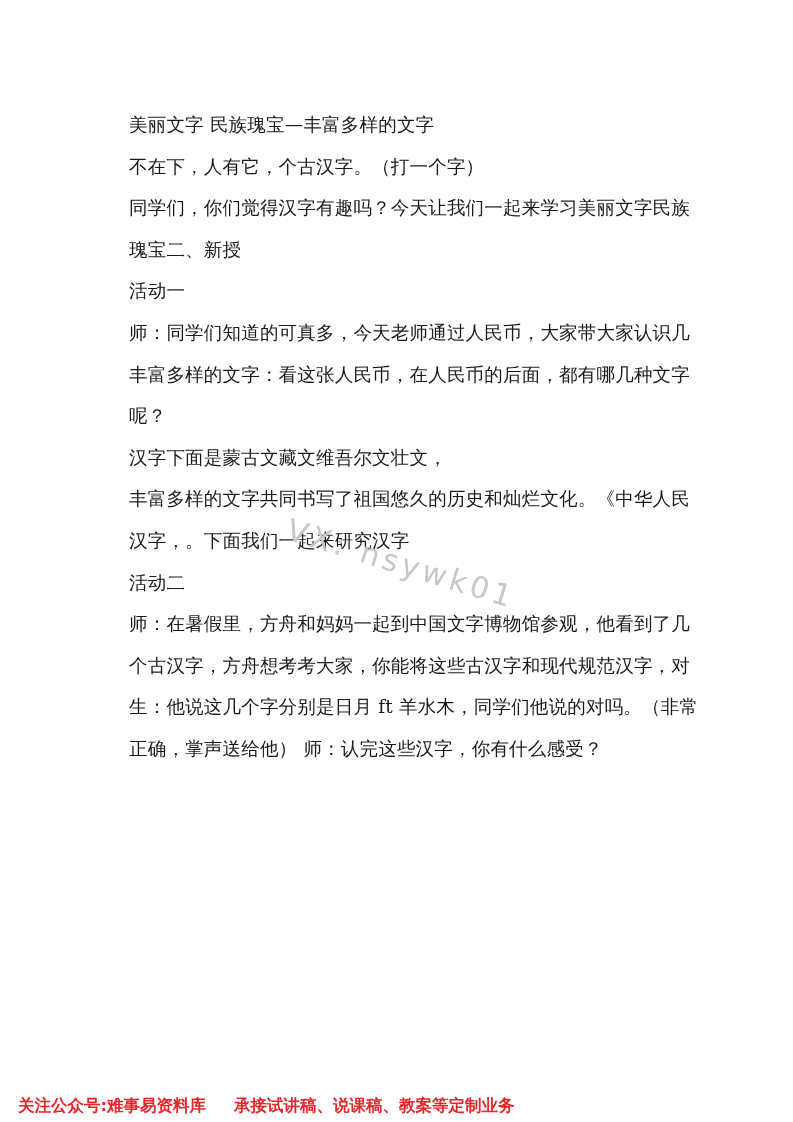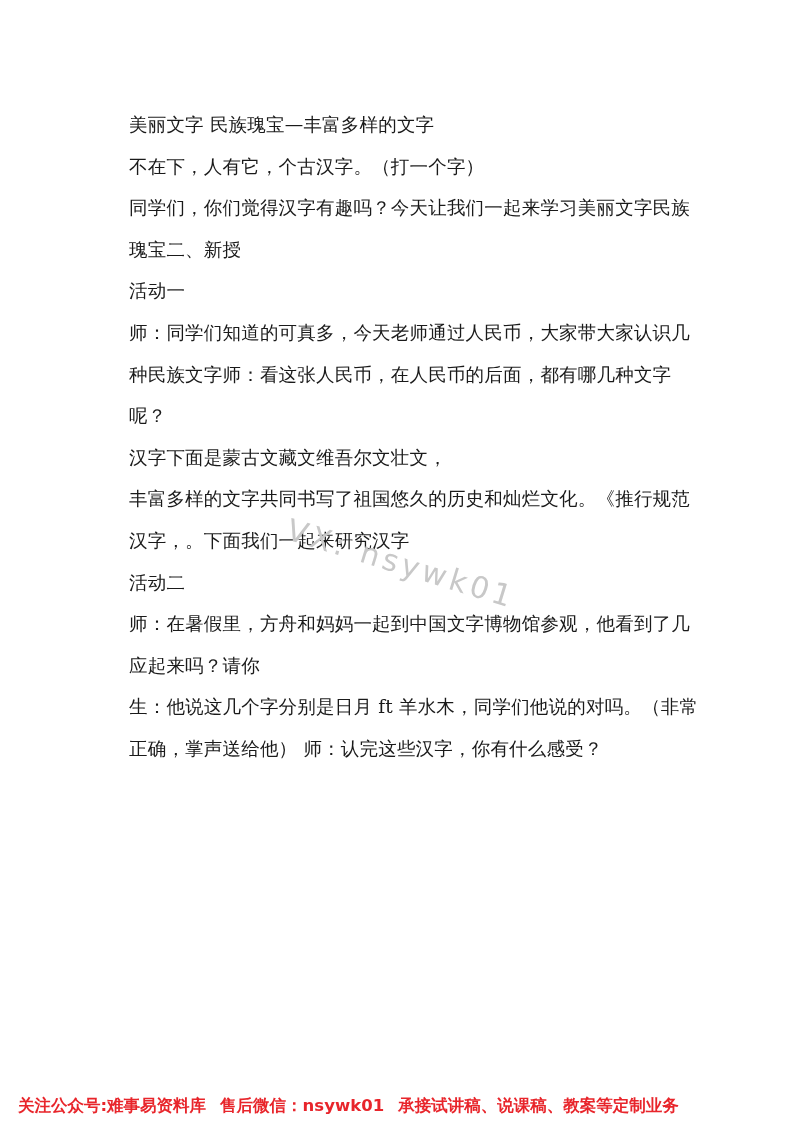--- a/index.html
+++ b/index.html
@@ -78,35 +78,34 @@
 <body>
 
 <div class="page">
   <div class="content">
     <div class="line">美丽文字 民族瑰宝—丰富多样的文字</div>
     <div class="line">不在下，人有它，个古汉字。（打一个字）</div>
     <div class="line">同学们，你们觉得汉字有趣吗？今天让我们一起来学习美丽文字民族</div>
     <div class="line">瑰宝二、新授</div>
     <div class="line">活动一</div>
     <div class="line">师：同学们知道的可真多，今天老师通过人民币，大家带大家认识几</div>
-    <div class="line">种民族文字师：看这张人民币，在人民币的后面，都有哪几种文字</div>
+    <div class="line">丰富多样的文字：看这张人民币，在人民币的后面，都有哪几种文字</div>
     <div class="line">呢？</div>
     <div class="line">汉字下面是蒙古文藏文维吾尔文壮文，</div>
-    <div class="line">丰富多样的文字共同书写了祖国悠久的历史和灿烂文化。《推行规范</div>
+    <div class="line">丰富多样的文字共同书写了祖国悠久的历史和灿烂文化。《中华人民</div>
     <div class="line">汉字，。下面我们一起来研究汉字</div>
     <div class="line">活动二</div>
     <div class="line">师：在暑假里，方舟和妈妈一起到中国文字博物馆参观，他看到了几</div>
-    <div class="line">应起来吗？请你</div>
+    <div class="line">个古汉字，方舟想考考大家，你能将这些古汉字和现代规范汉字，对</div>
     <div class="line">生：他说这几个字分别是日月 ft 羊水木，同学们他说的对吗。（非常</div>
     <div class="line">正确，掌声送给他） 师：认完这些汉字，你有什么感受？</div>
   </div>
 
   <div class="watermark">VX: nsywk01</div>
 
   <div class="footer">
     <span>关注公众号:难事易资料库</span>
     <span class="gap"></span>
-    <span>售后微信：nsywk01</span>
     <span class="gap"></span>
     <span>承接试讲稿、说课稿、教案等定制业务</span>
   </div>
   <div class="edge"></div>
 </div>
 
 </body></html>

